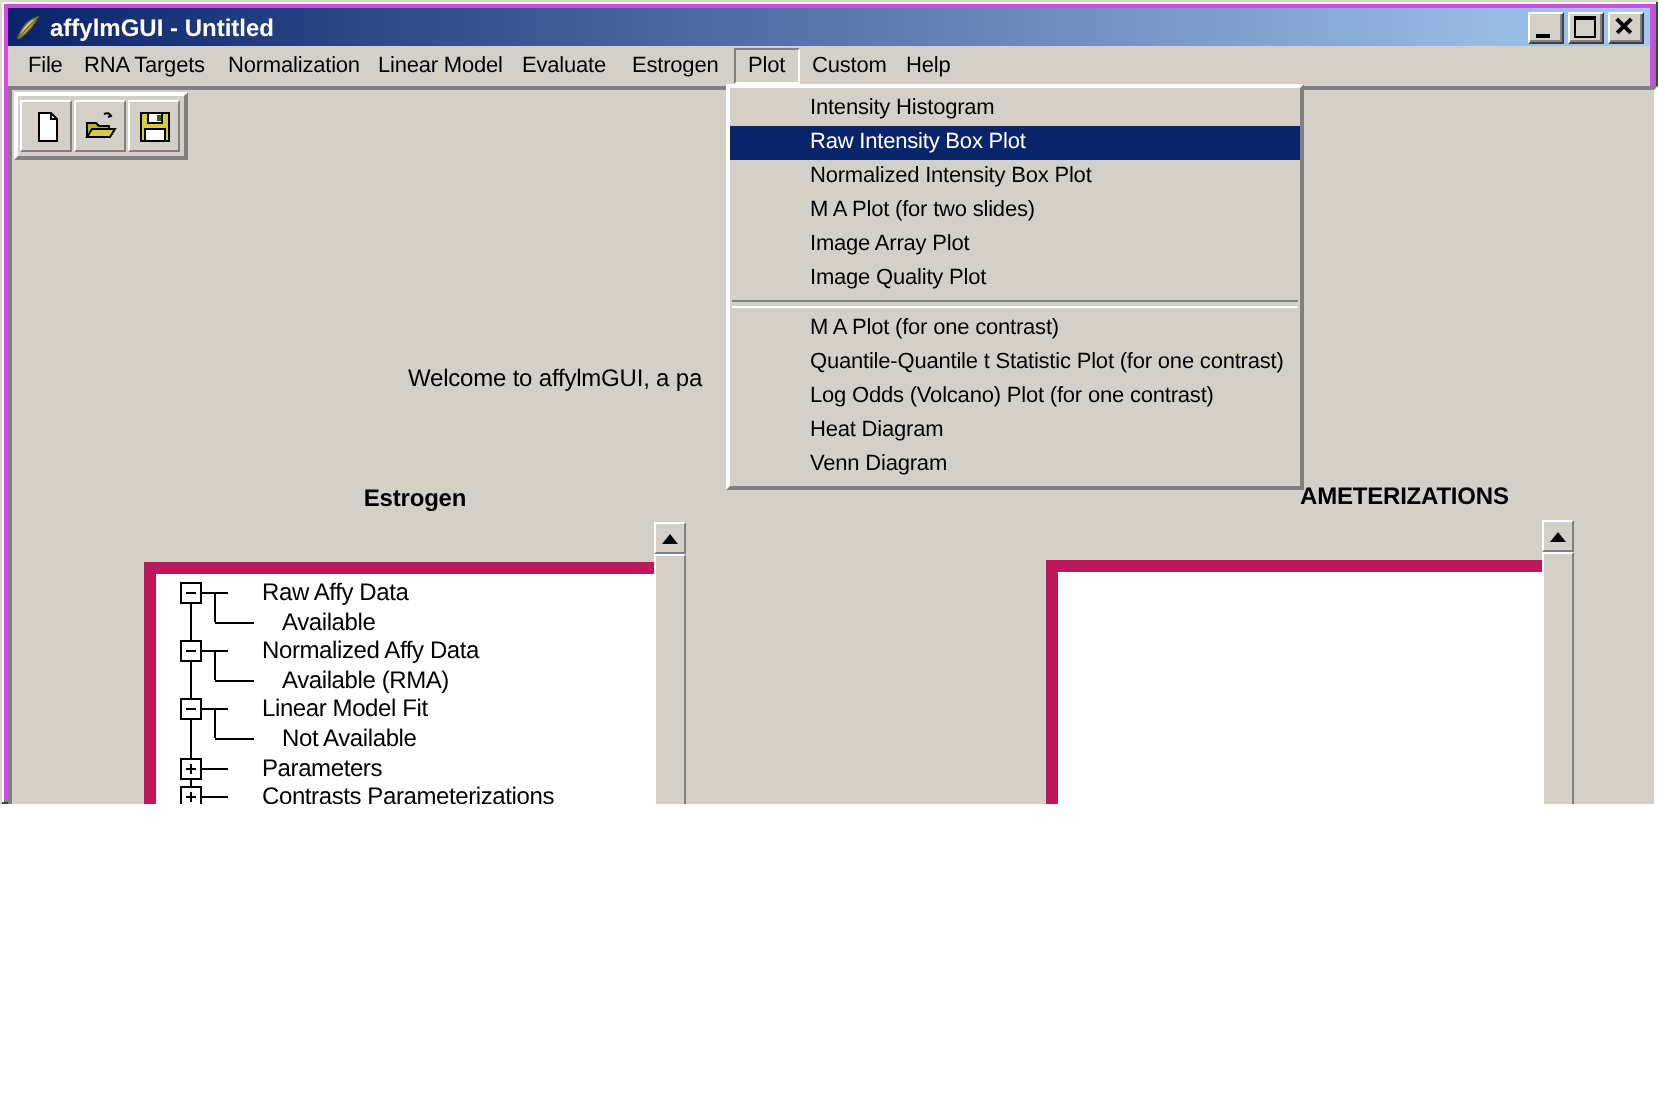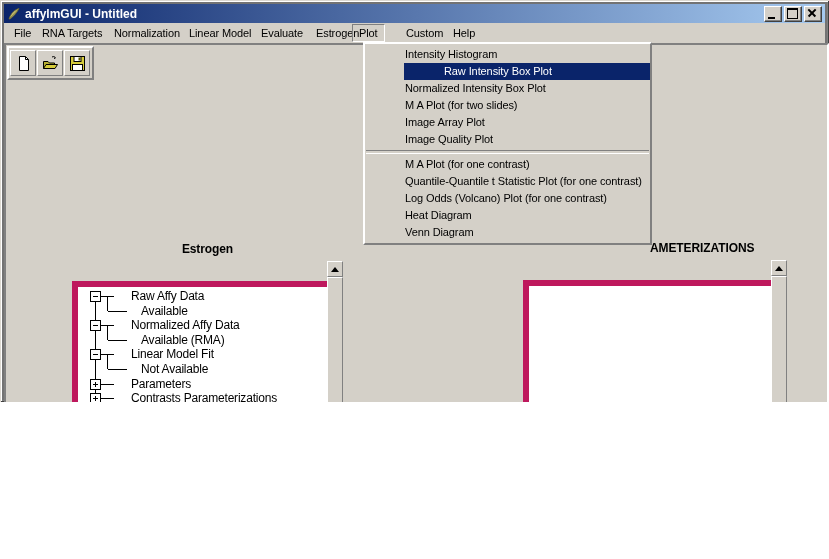--- a/index.html
+++ b/index.html
@@ -1,18 +1,18 @@
 <!DOCTYPE html>
 <html><head>
 <meta charset="utf-8">
 <style>
   html,body{margin:0;padding:0;}
   body{font-family:"Liberation Sans",sans-serif;}
   #screen{
-    position:relative;width:829px;height:402px;background:#737373;overflow:hidden;
+    position:relative;width:829px;height:402px;background:#d946ef;overflow:hidden;
     box-shadow: inset 1px 1px 0 #dcd8d0, inset -1px -1px 0 #404040,
                 inset 2px 2px 0 #ffffff, inset -2px -2px 0 #808080;
   }
   
   .titlebar{
     position:absolute;left:4px;top:4px;width:821px;height:19px;
     background:linear-gradient(to right,#0a246a,#a6caf0);
     display:flex;align-items:center;color:#fff;
   }
   .app-icon{width:16px;height:14px;margin:0 3px 0 2px;flex:0 0 auto;}
@@ -84,21 +84,21 @@
   
   .popup{
     position:absolute;left:363px;top:42px;width:285px;background:#d4d0c8;
     border:2px solid;border-color:#fff #808080 #808080 #fff;
     padding:2px 0;z-index:50;
   }
   .pm-item{
     height:17px;line-height:17px;padding-left:40px;font-size:11px;letter-spacing:-0.1px;
     color:#000;white-space:nowrap;overflow:hidden;cursor:default;
   }
-  .pm-item.hl{background:#0a246a;color:#fff;margin-left:39px;}
+  .pm-item.hl{background:#0a246a;color:#fff;}
   .pm-sep{height:2px;margin:2px 1px;border-top:1px solid #808080;border-bottom:1px solid #fff;}
   
   .status-strip{position:absolute;left:4px;top:532px;width:821px;height:23px;background:#d4d0c8;}
 </style>
 </head>
 <body>
 
 <div id="screen">
 
   <div class="titlebar">
@@ -114,21 +114,21 @@
     </div>
   </div>
 
   <div class="menubar">
     <span class="mb-item" style="left:10px">File</span>
     <span class="mb-item" style="left:38px">RNA Targets</span>
     <span class="mb-item" style="left:110px">Normalization</span>
     <span class="mb-item" style="left:185px">Linear Model</span>
     <span class="mb-item" style="left:257px">Evaluate</span>
     <span class="mb-item" style="left:312px">Estrogen</span>
-    <span class="mb-item mb-active" style="left:348px;top:1px">Plot</span>
+    <span class="mb-item mb-active" style="left:363px;top:1px">Plot</span>
     <span class="mb-item" style="left:402px">Custom</span>
     <span class="mb-item" style="left:449px">Help</span>
   </div>
 
   <div class="content">
 
     <div class="toolbar">
       <div class="tb-btn">
         <svg width="17" height="17" viewBox="0 0 17 17">
           <path d="M4.5 1.5 H10.5 L13.5 4.5 V15.5 H4.5 Z" fill="#ffffff" stroke="#000"></path>
@@ -145,20 +145,21 @@
       <div class="tb-btn">
         <svg width="17" height="17" viewBox="0 0 17 17">
           <rect x="1.5" y="1.5" width="14" height="14" fill="#d6cc3c" stroke="#000"></rect>
           <rect x="5" y="1.5" width="7" height="5" fill="#ffffff" stroke="#000"></rect>
           <rect x="9.5" y="2.5" width="2" height="3" fill="#555500"></rect>
           <rect x="3.5" y="9.5" width="10" height="6" fill="#ffffff" stroke="#000"></rect>
         </svg>
       </div>
     </div>
 
+    <div class="welcome">Welcome to affylmGUI, a pa</div>
   </div>
 
   <div class="panel-title" id="left-title">Estrogen</div>
 
   <div class="white-box" id="tree-box">
     <svg class="tree-svg" width="248" height="226" shape-rendering="crispEdges">
       <line x1="17.5" y1="9" x2="17.5" y2="111" stroke="#000"></line>
       <line x1="23" y1="9.5" x2="36" y2="9.5" stroke="#000"></line>
       <line x1="23" y1="38.5" x2="36" y2="38.5" stroke="#000"></line>
       <line x1="23" y1="67.5" x2="36" y2="67.5" stroke="#000"></line>

